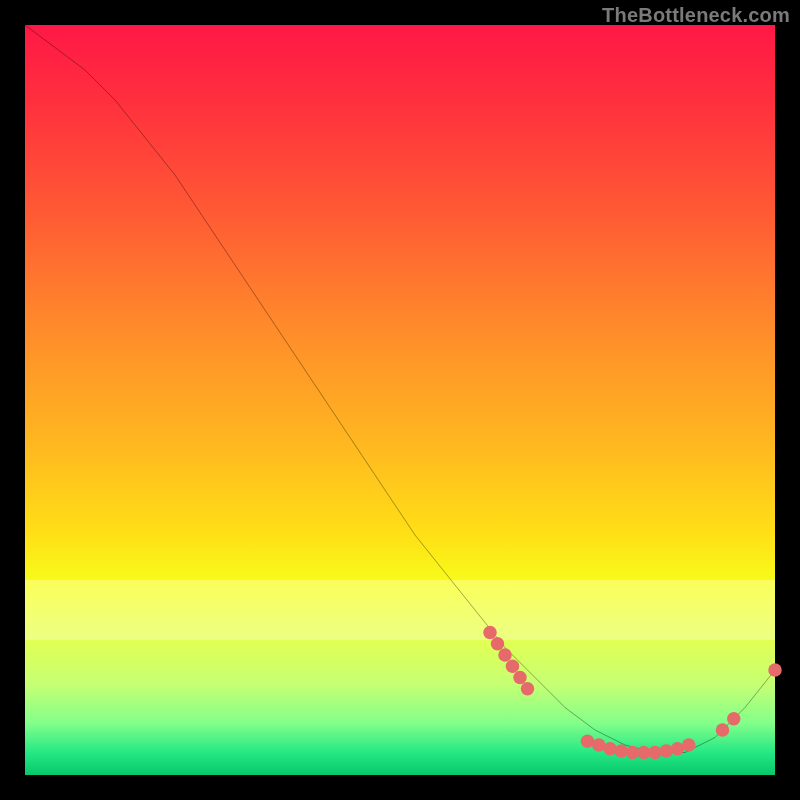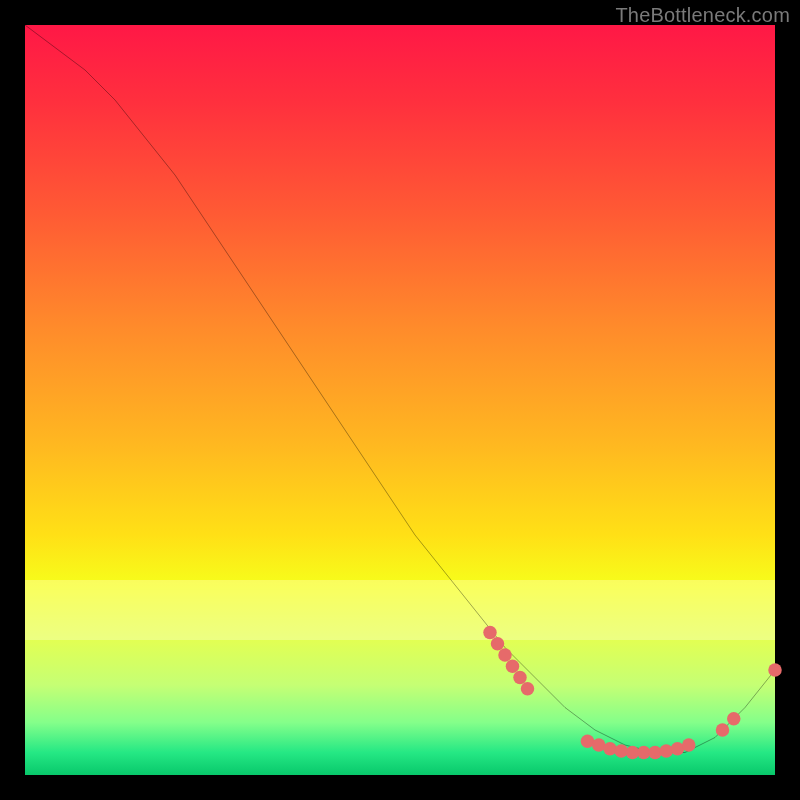--- a/index.html
+++ b/index.html
@@ -49,21 +49,21 @@
     height: 8%;
     background: rgba(255, 255, 220, 0.35);
     pointer-events: none;
   }
   .watermark {
     position: absolute;
     top: 4px;
     right: 10px;
     color: #7a7a7a;
     font-size: 20px;
-    font-weight: 400;
+    font-weight: 700;
     letter-spacing: 0.2px;
     user-select: none;
     text-align: center;
   }
   svg.curve {
     position: absolute;
     left: 0;
     top: 0;
     width: 750px;
     height: 750px;

